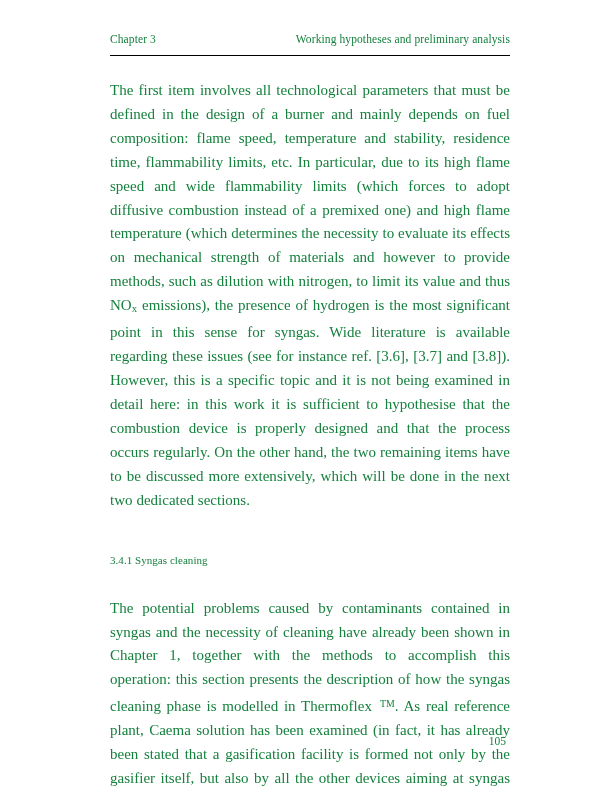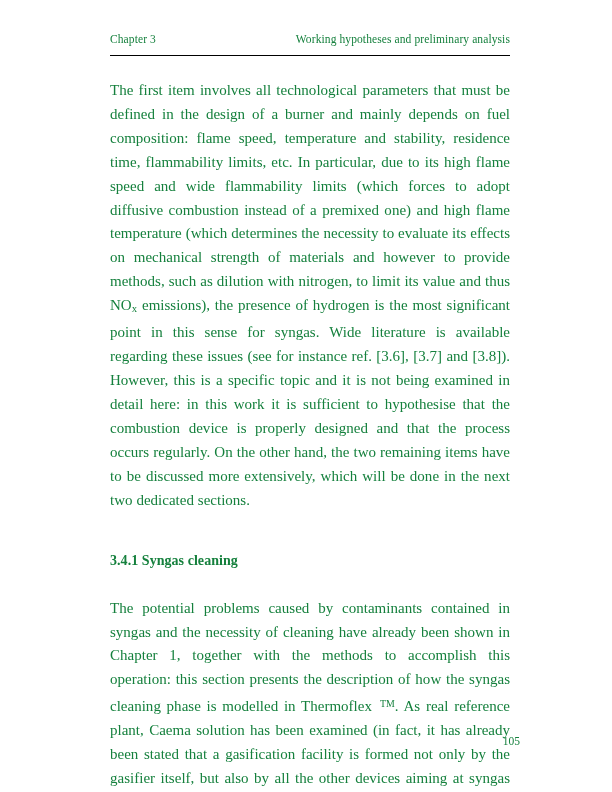--- a/index.html
+++ b/index.html
@@ -56,22 +56,22 @@
     font-size: 15px;
     line-height: 23.9px;
     text-align: justify;
     text-justify: inter-word;
     letter-spacing: 0.01px;
     word-spacing: 0.1px;
   }
 
   h3.section-heading {
     margin: 0;
-    font-size: 14px;
-    font-weight: bold;
+    font-size: 11px;
+    font-weight: normal;
     line-height: 23.9px;
     text-align: left;
     letter-spacing: 0.05px;
   }
 
   
   .gap-para-to-heading { height: 36px; }
   .gap-heading-to-para { height: 24px; }
   .gap-para-to-list    { height: 6px; }
 
@@ -95,21 +95,21 @@
     font-size: 11.6px;
     line-height: 23.9px;
   }
 
   sub { font-size: 0.72em; vertical-align: -0.22em; }
   sup { font-size: 0.66em; vertical-align: 0.42em; margin-left: 8px; }
 
   
   .page-number {
     position: absolute;
-    left: 120px;
+    left: 106px;
     top: 735px;
     width: 400px;
     text-align: right;
     font-size: 11.5px;
     line-height: 1.2;
   }
 </style>
 </head>
 <body>
 

